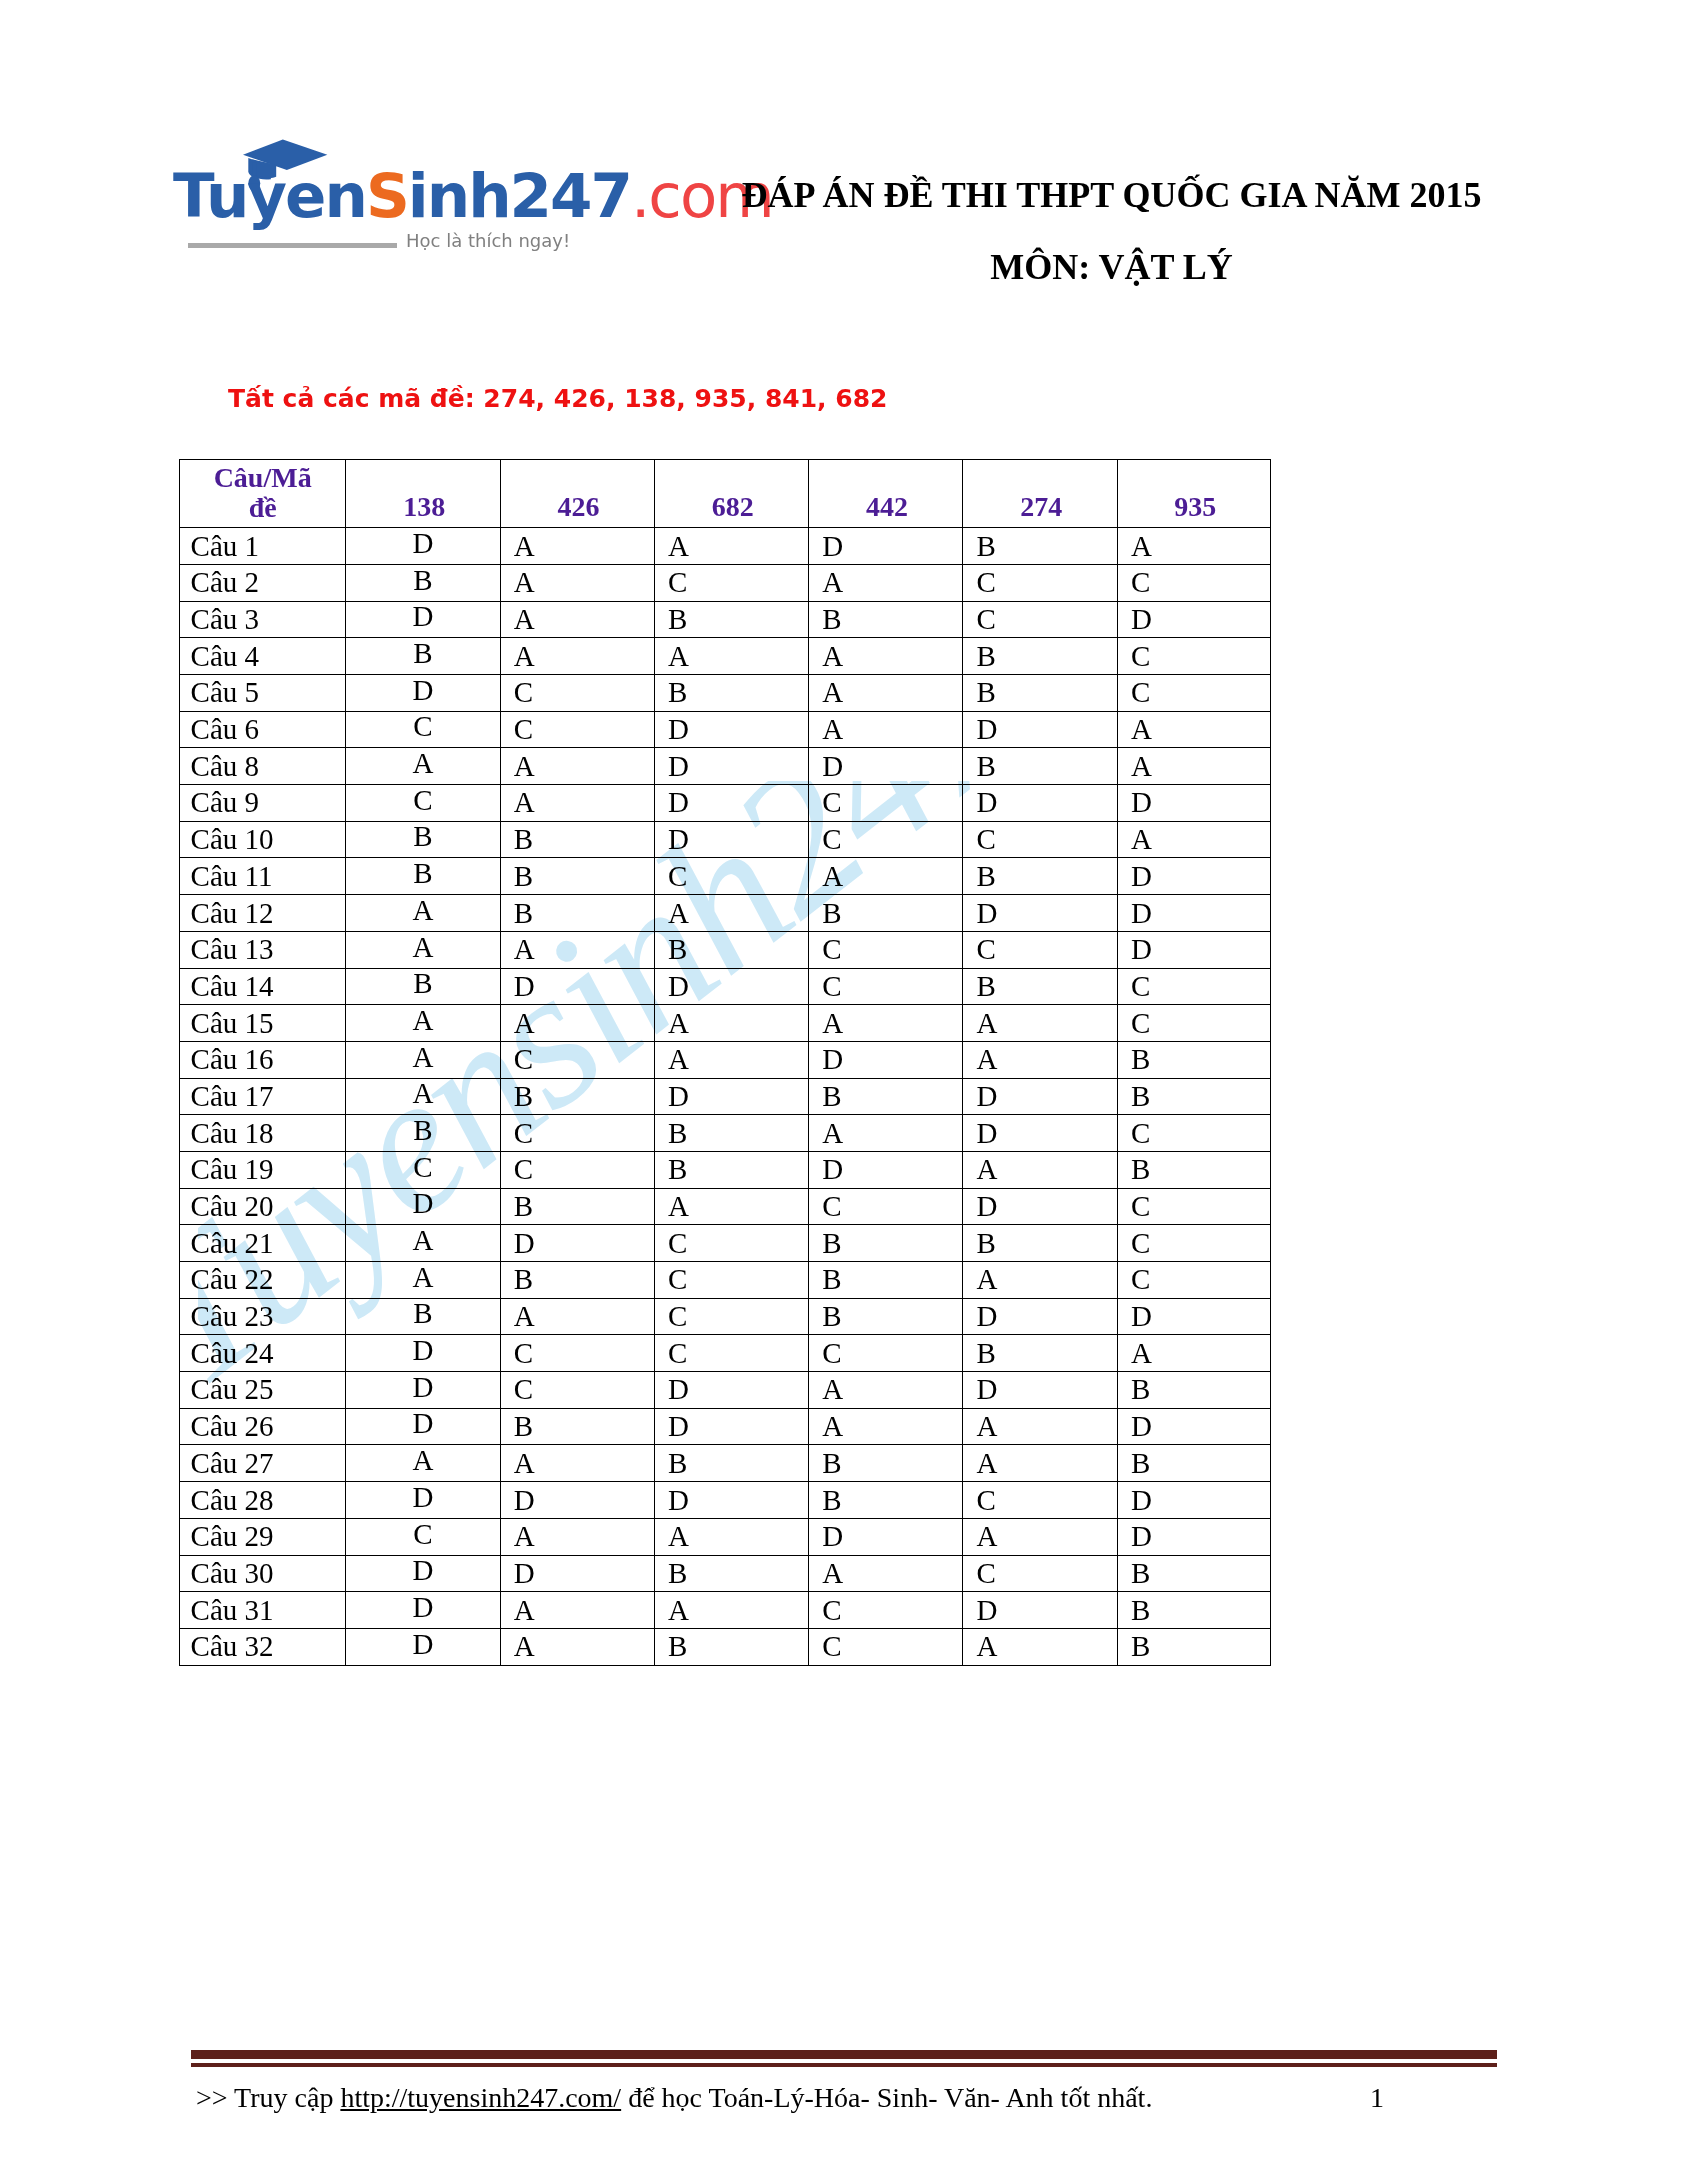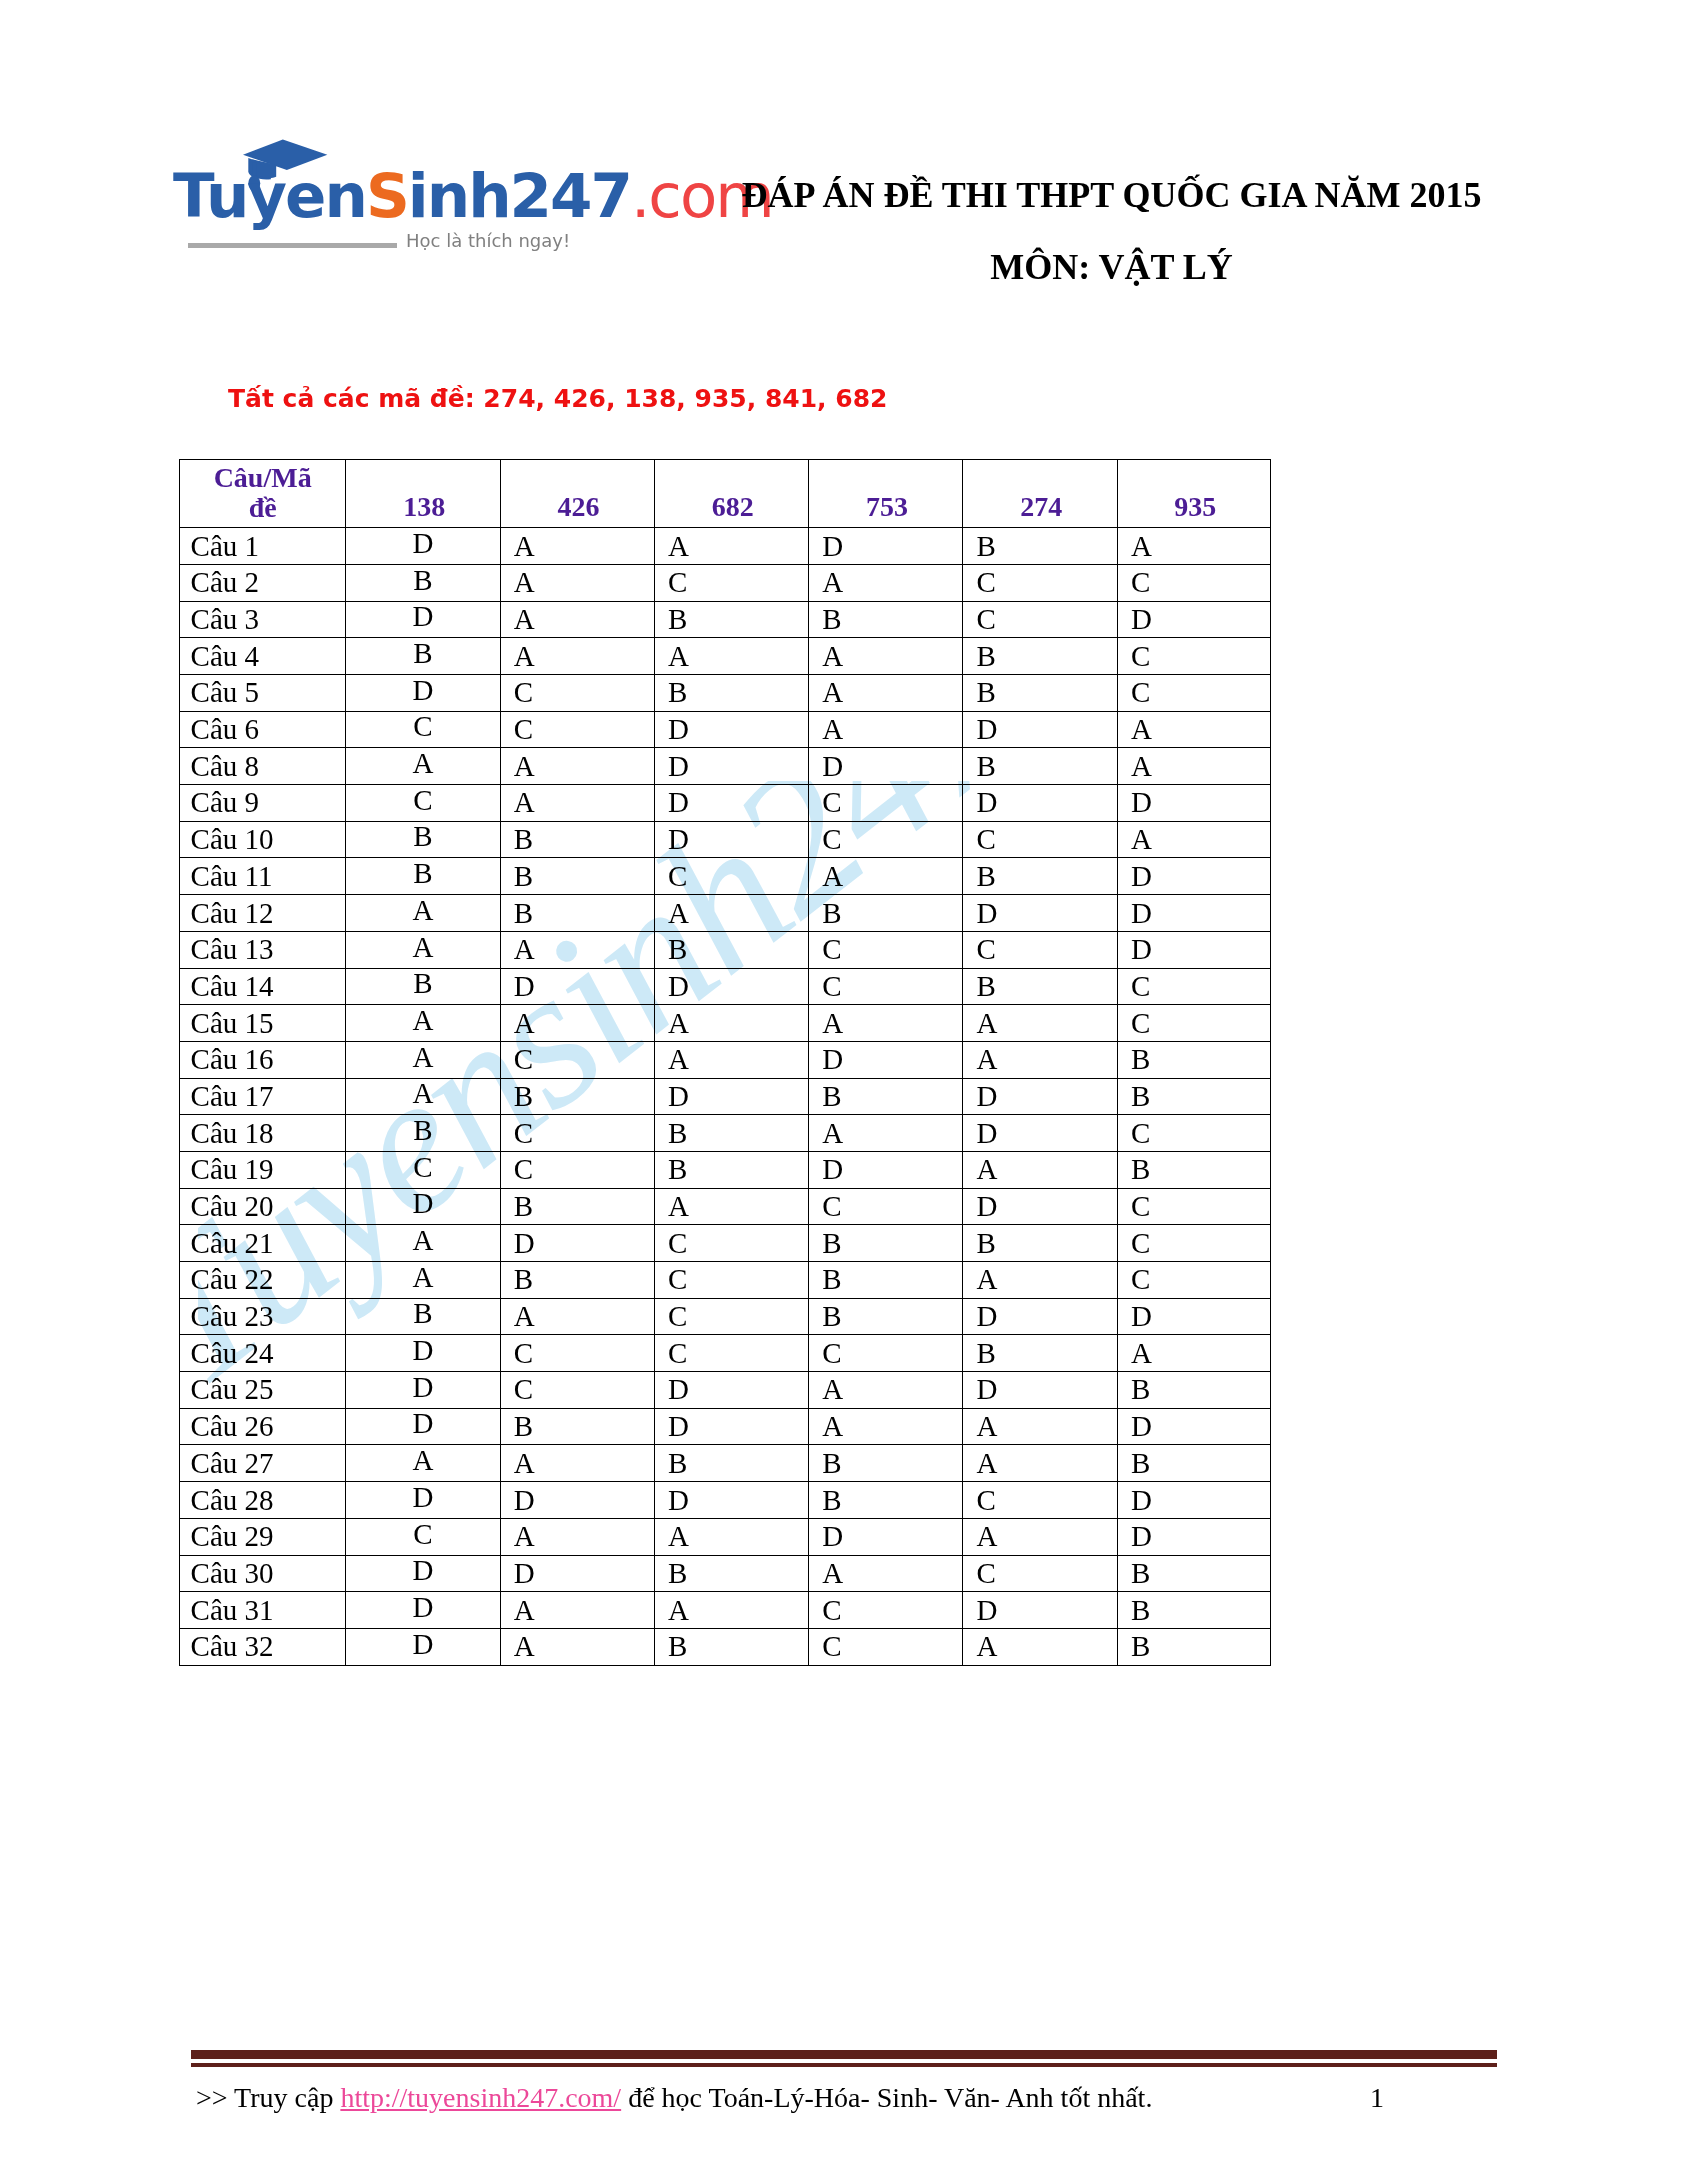--- a/index.html
+++ b/index.html
@@ -233,21 +233,21 @@
   .footer-text {
     position: absolute;
     left: 196px;
     top: 32px;
     font-family: "Liberation Serif", "DejaVu Serif", serif;
     font-size: 28px;
     color: #000;
     white-space: nowrap;
   }
   .footer-link {
-    color: #ec4899;
+    color: #000000;
     text-decoration: underline;
   }
   .footer-page {
     position: absolute;
     left: 1370px;
     top: 32px;
     font-family: "Liberation Serif", "DejaVu Serif", serif;
     font-size: 28px;
     color: #000;
   }
@@ -297,21 +297,21 @@
         <col class="c-ans">
         <col class="c-ans">
         <col class="c-ans2">
       </colgroup>
       <thead>
         <tr>
           <th class="h-cau"><span>Câu/Mã</span><br><span>đề</span></th>
           <th class="h-code">138</th>
           <th class="h-code">426</th>
           <th class="h-code">682</th>
-          <th class="h-code">753</th>
+          <th class="h-code">442</th>
           <th class="h-code">274</th>
           <th class="h-code">935</th>
         </tr>
       </thead>
       <tbody id="answer-body">
           <tr>
             <td class="cell-cau">Câu 1</td>
             <td class="cell-first">D</td>
             <td class="cell-ans">A</td>
             <td class="cell-ans">A</td>

